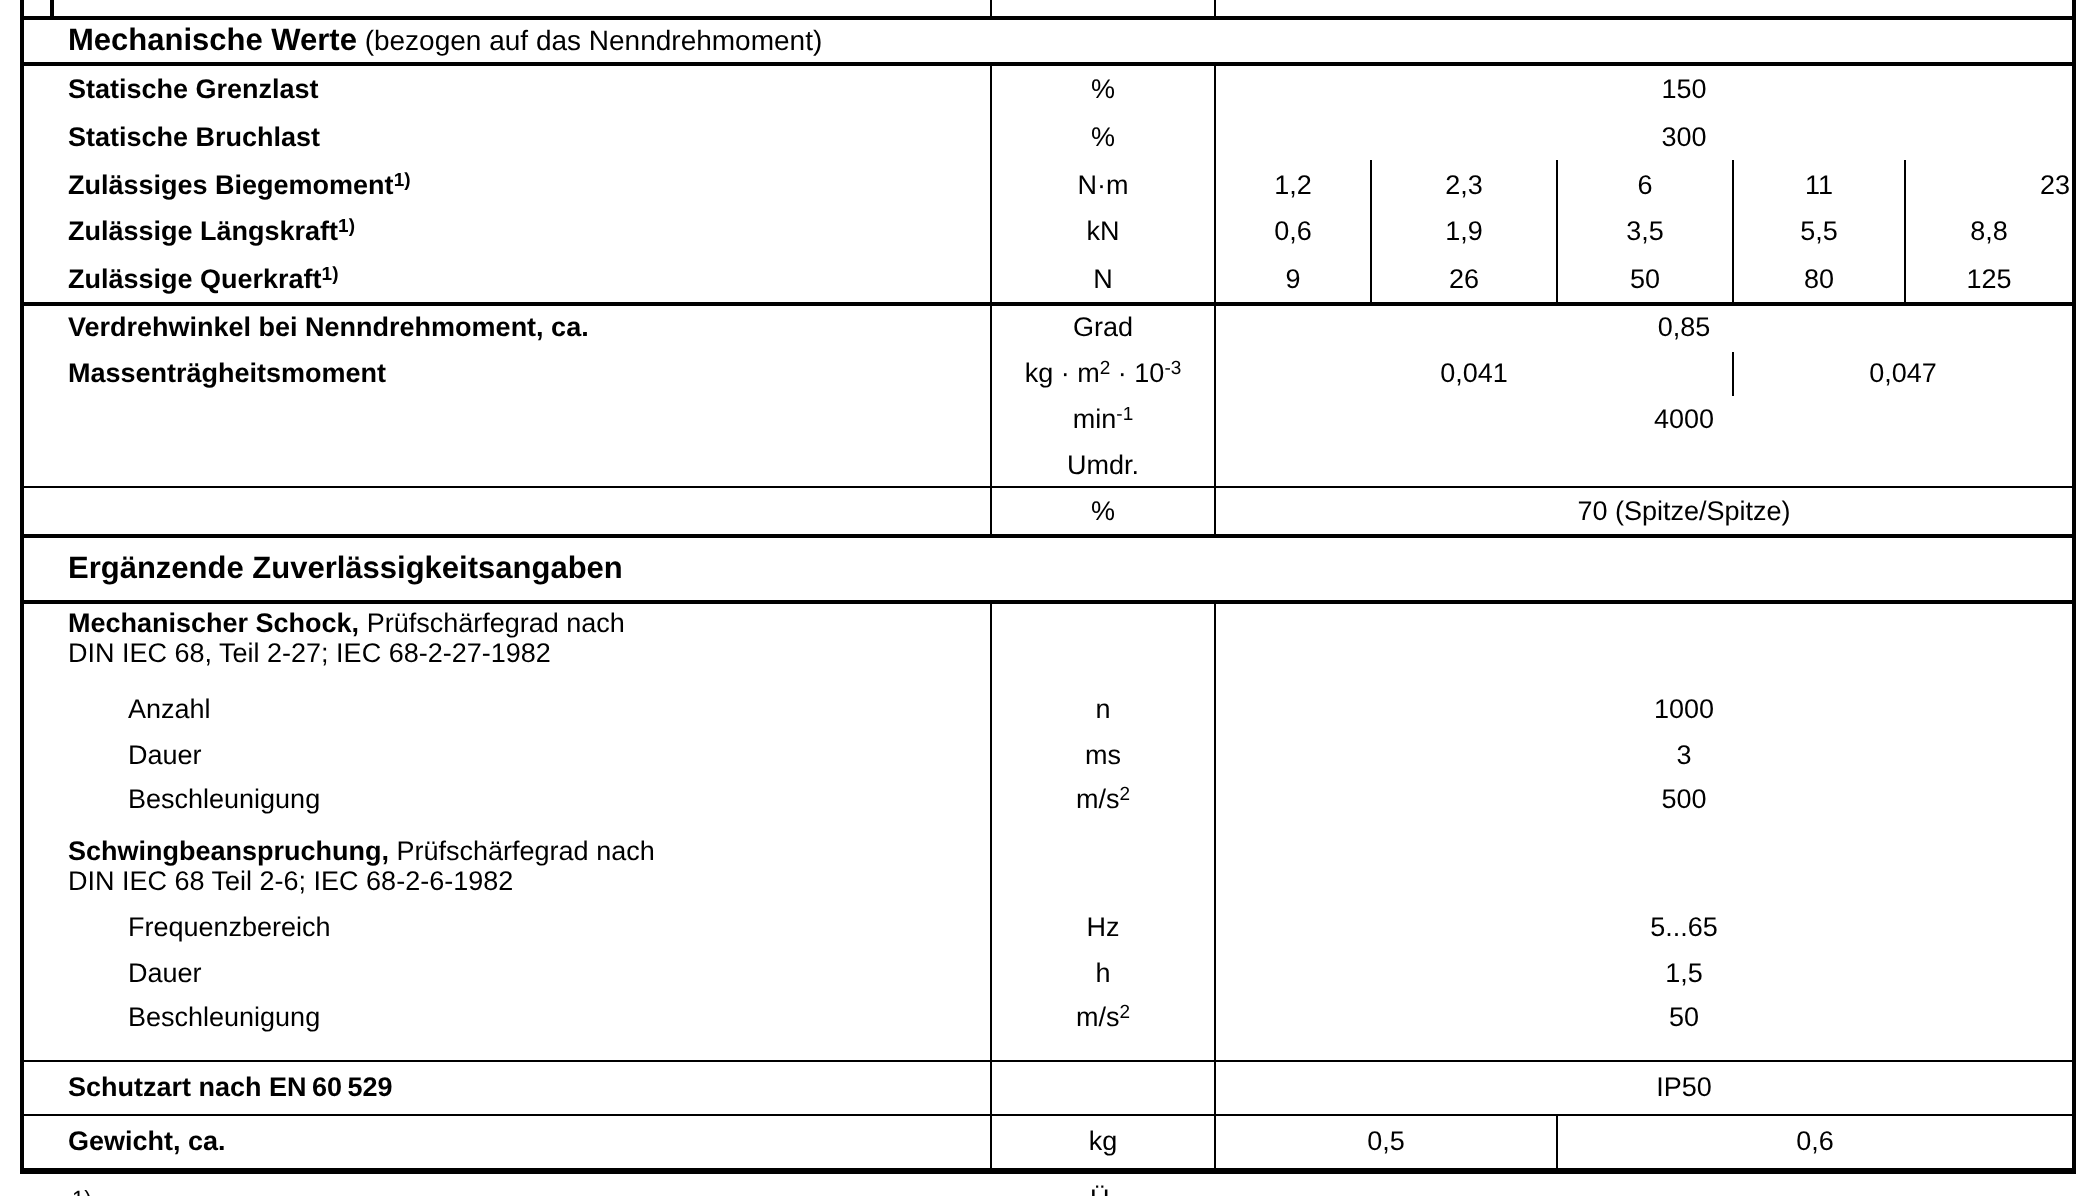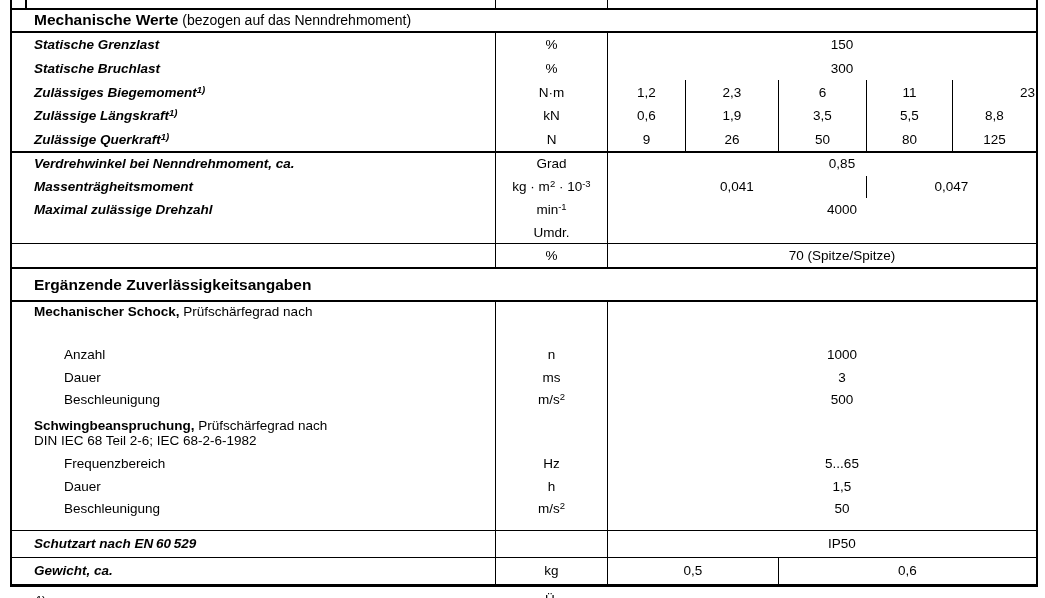--- a/index.html
+++ b/index.html
@@ -1,21 +1,21 @@
 <!DOCTYPE html>
 <html><head>
 <meta charset="utf-8">
 <style>
   html,body{margin:0;padding:0;background:#fff;}
   .page{position:relative;width:1045px;height:598px;background:#fff;overflow:hidden;
         font-family:"Liberation Sans",sans-serif;color:#000;}
   .line{position:absolute;background:#000;}
   .r{position:absolute;height:20px;line-height:20px;font-size:13.5px;white-space:nowrap;}
   .b{font-weight:700;}
-  .lbl{left:34px;font-weight:700;font-style:italic;}
+  .lbl{left:34px;font-weight:700;}
   .sub{left:64px;font-weight:400;}
   .unit{left:496px;width:111px;text-align:center;}
   .vfull{left:628px;width:428px;text-align:center;}
   .vc{position:absolute;text-align:center;}
   .sup{font-size:9.5px;position:relative;top:-4.5px;}
   .h{font-size:15.5px;font-weight:700;height:22px;line-height:22px;}
   .h .reg{font-weight:400;font-size:14px;}
 </style>
 </head>
 <body>
@@ -94,38 +94,38 @@
   <div class="r unit" style="top:154px"><span>Grad</span></div>
   <div class="r vfull" style="top:154px">0,85</div>
 
   <div class="r lbl" style="top:177px">Massenträgheitsmoment</div>
   <div class="r unit" style="top:177px">
     <span>kg · m</span><span class="sup">2</span><span> · 10</span><span class="sup">-3</span>
   </div>
   <div class="r vc" style="top:177px;left:608px;width:258px">0,041</div>
   <div class="r vc" style="top:177px;left:867px;width:169px">0,047</div>
 
-  <div class="r lbl" style="top:200px">Maximal zulässige Drehzahl</div>
   <div class="r unit" style="top:200px">
     <span>min</span><span class="sup">-1</span>
   </div>
   <div class="r vfull" style="top:200px">4000</div>
 
   <div class="r unit" style="top:223px"><span>Umdr.</span></div>
 
   <div class="r unit" style="top:246px"><span>%</span></div>
   <div class="r vfull" style="top:246px">70 (Spitze/Spitze)</div>
 
   <div class="r h" style="top:274px;left:34px">
     <span>Ergänzende Zuverlässigkeitsangaben</span>
   </div>
 
   <div class="r" style="top:304px;left:34px;height:16px;line-height:16px">
     <span class="b">Mechanischer Schock,</span><span> Prüfschärfegrad nach</span>
   </div>
+  <div class="r" style="top:319px;left:34px;height:16px;line-height:16px">DIN IEC 68, Teil 2-27; IEC 68-2-27-1982</div>
 
   <div class="r sub" style="top:345px">Anzahl</div>
   <div class="r unit" style="top:345px"><span>n</span></div>
   <div class="r vfull" style="top:345px">1000</div>
 
   <div class="r sub" style="top:368px">Dauer</div>
   <div class="r unit" style="top:368px"><span>ms</span></div>
   <div class="r vfull" style="top:368px">3</div>
 
   <div class="r sub" style="top:390px">Beschleunigung</div>

